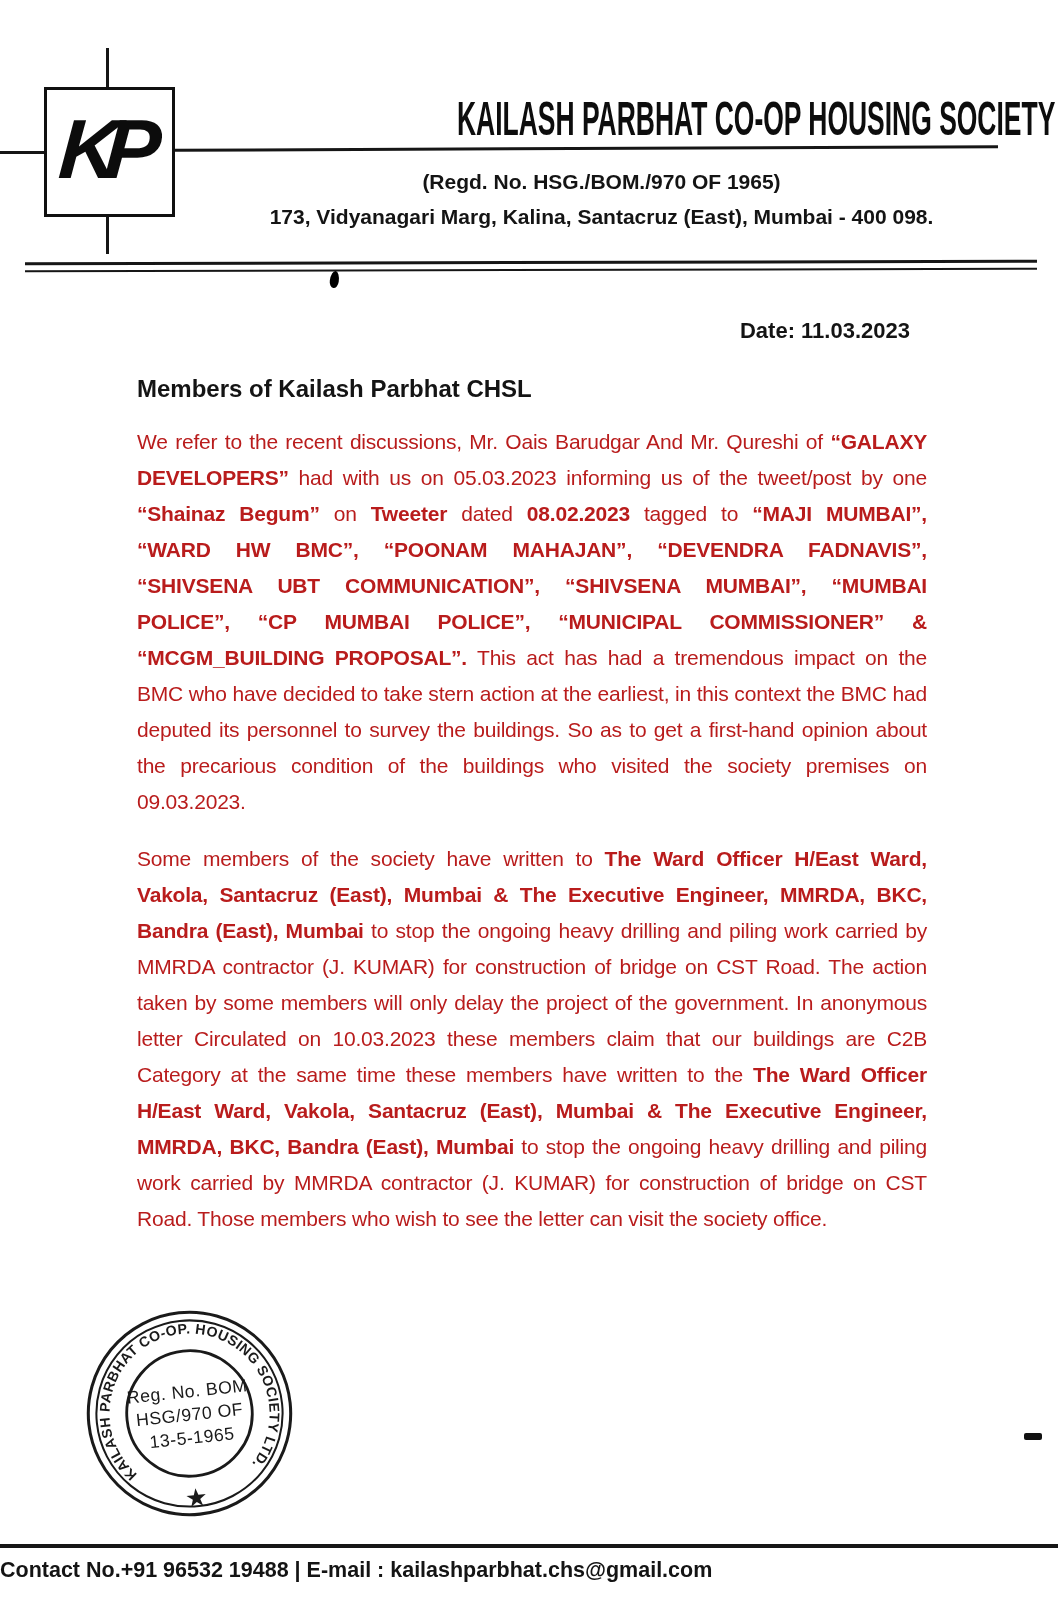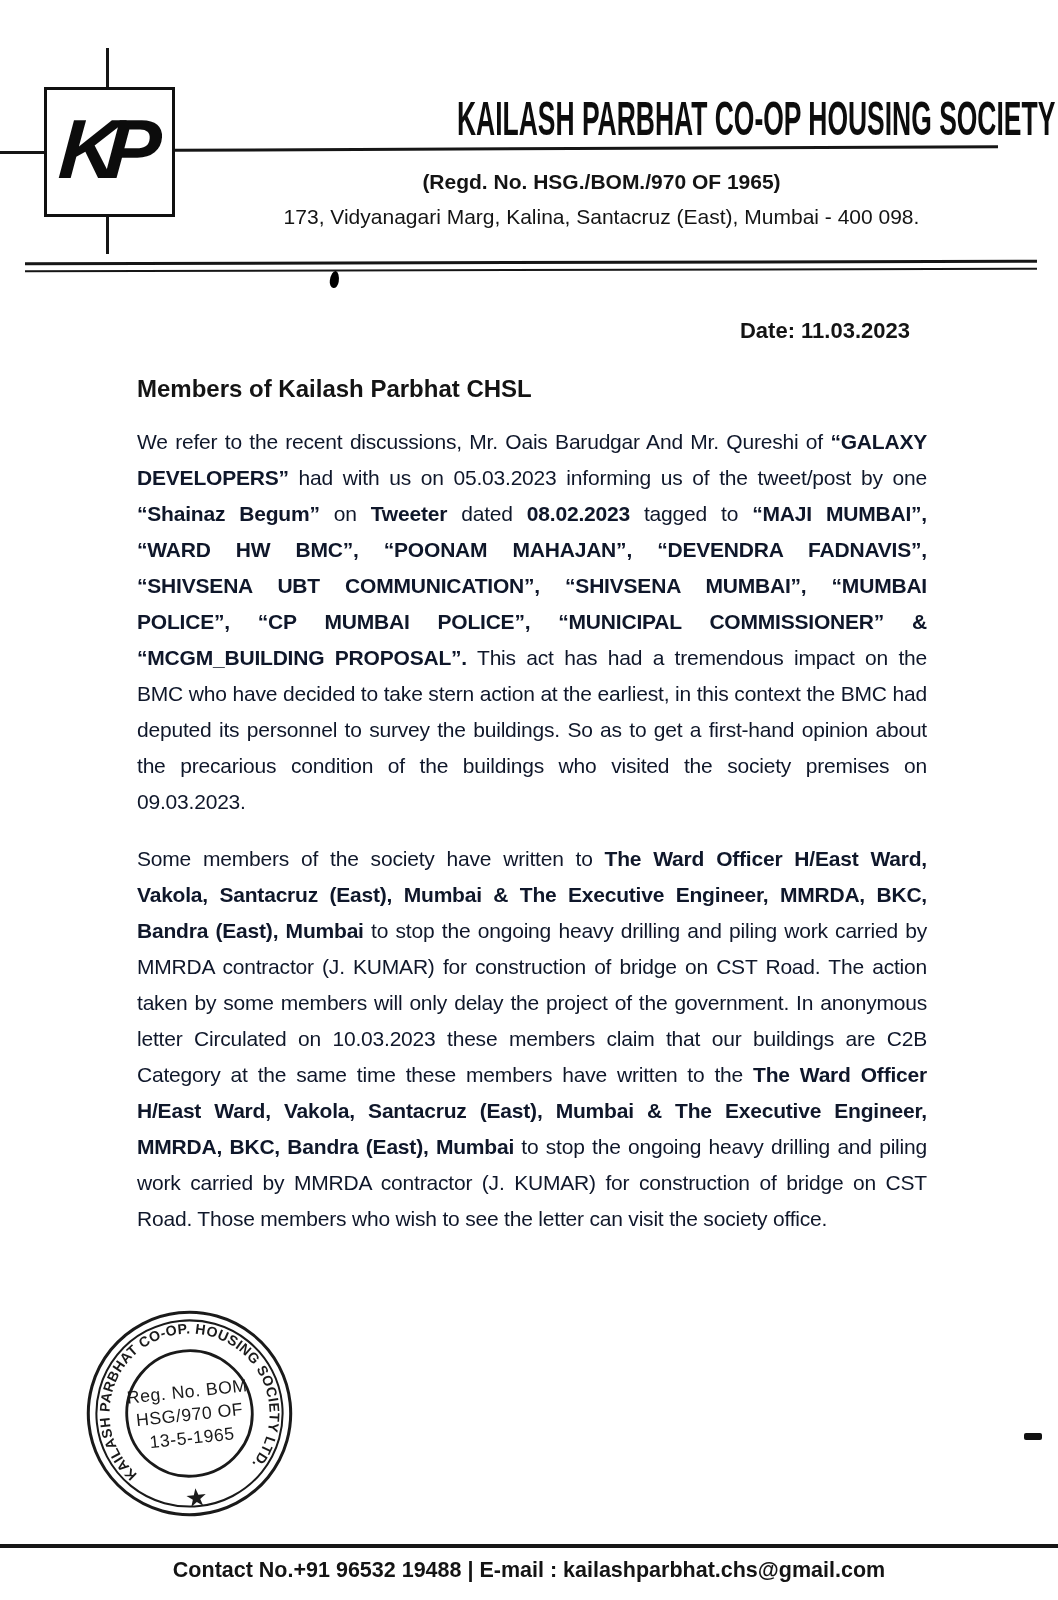--- a/index.html
+++ b/index.html
@@ -32,51 +32,51 @@
   .hline-left  { left:0;  top:151px; width:44px;  height:3px; }
   .hline-right { left:175px; top:147px; width:823px; height:3px; transform:rotate(-0.25deg); }
 
   .title-wrap { left:175px; top:90px; width:860px; text-align:center; z-index:1; }
   .title-text {
     display:inline-block; white-space:nowrap;
     font-size:49px; font-weight:bold; color:#0d0d0d;
     transform:scaleX(0.54); transform-origin:center;
   }
   .regd-line    { left:145px; top:170px; width:913px; text-align:center; font-weight:bold; font-size:21px; }
-  .address-line { left:145px; top:205px; width:913px; text-align:center; font-weight:normal; font-size:21px; }
+  .address-line { left:145px; top:205px; width:913px; text-align:center; font-weight:bold; font-size:21px; }
 
   .dbl-rule-1 { left:25px; top:261px; width:1012px; height:3px; transform:rotate(-0.15deg); }
   .dbl-rule-2 { left:25px; top:269px; width:1012px; height:2px; transform:rotate(-0.15deg); }
   .ink-blot {
     left:330px; top:271px; width:9px; height:17px;
     background:#000; border-radius:50% 50% 50% 50%/60% 60% 40% 40%;
     transform:rotate(8deg);
   }
 
   
   .letter { left:137px; top:318px; width:790px; }
   .date-line   { text-align:right; padding-right:17px; font-weight:bold; font-size:22px; }
   .recipient   { margin-top:31px; font-weight:bold; font-size:24px; }
   .salutation  { margin-top:26px; font-weight:bold; font-size:22px; }
   .body-para {
     margin-top:21px; font-size:21px; line-height:36px;
-    text-align:justify; letter-spacing:-0.2px; color:#0f172a;
+    text-align:justify; letter-spacing:-0.2px; color:#b91c1c;
   }
 
   
   .stamp { left:76px; top:1288px; z-index:3; }
   .stamp text { fill:#1a1a1a; }
   .stamp .ring-txt { font-size:14px; font-weight:bold; letter-spacing:0.4px; }
   .stamp .inner-txt { font-size:17.5px; letter-spacing:0.5px; }
   .stamp .star-txt { font-size:25px; }
   .stamp circle { fill:none; stroke:#1a1a1a; }
 
   
   .footer-rule { left:0; top:1544px; width:1058px; height:4px; }
-  .contact-line { left:0; top:1558px; width:1058px; text-align:center; font-weight:bold; font-size:21.5px; }
+  .contact-line { left:0; top:1558px; width:1058px; font-weight:bold; font-size:21.5px; }
 
   .dash-mark { left:1024px; top:1433px; width:18px; height:7px; background:#111; border-radius:2px; }
 </style>
 </head>
 <body>
 
 <div class="abs rule vline-top"></div>
 <div class="abs rule vline-bot"></div>
 <div class="abs rule hline-left"></div>
 <div class="abs rule hline-right"></div>

